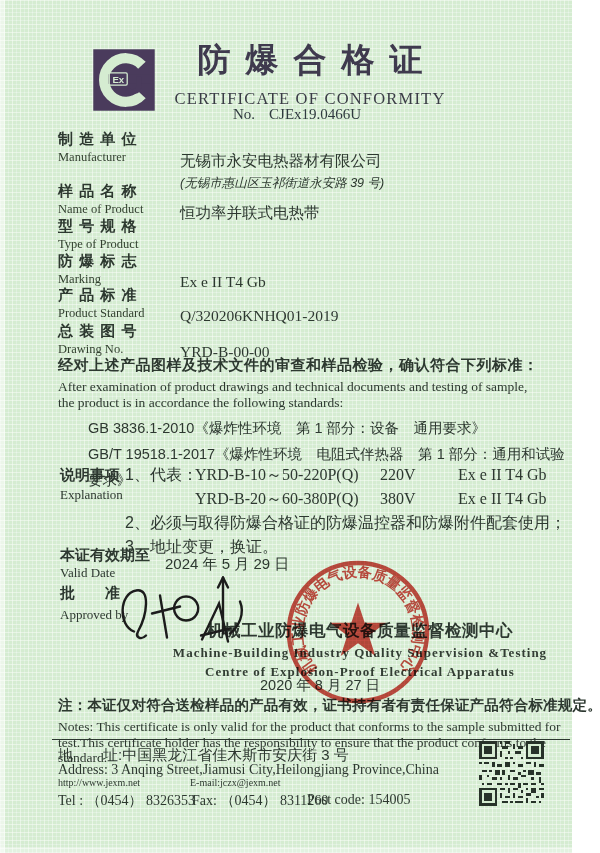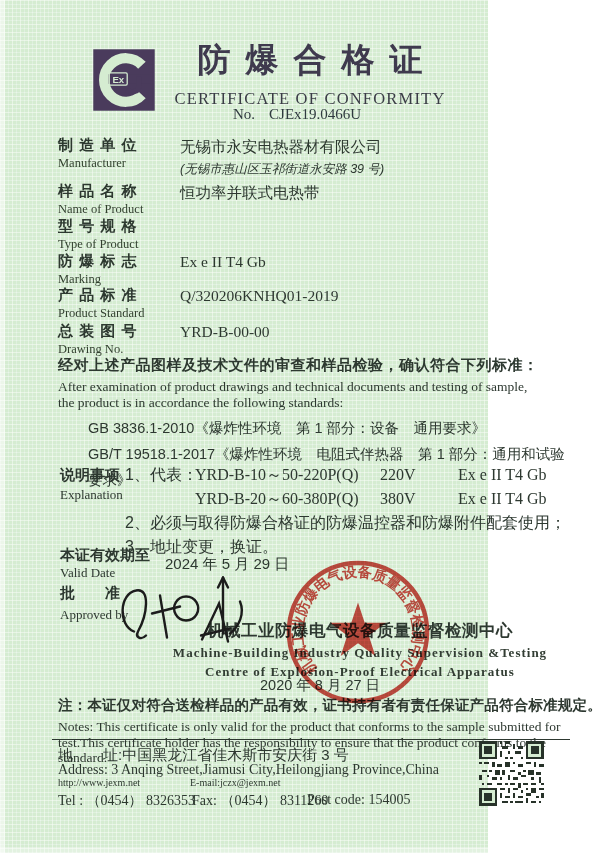--- a/index.html
+++ b/index.html
@@ -1,18 +1,18 @@
 <!DOCTYPE html>
 <html><head>
 <meta charset="utf-8">
 <style>
   html,body{margin:0;padding:0;}
   body{width:600px;height:853px;overflow:hidden;
        font-family:"Liberation Sans",sans-serif;}
-  #page{position:relative;width:488px;height:853px;
+  #page{position:relative;width:572px;height:853px;
     color:#2d3830;
     background-color:#d5ecd1;
     background-image:
       repeating-linear-gradient(0deg, rgba(255,255,255,.45) 0 1px, transparent 1px 4px),
       repeating-linear-gradient(90deg, rgba(255,255,255,.45) 0 1px, transparent 1px 4px),
       repeating-linear-gradient(0deg, rgba(168,214,170,.35) 0 1px, transparent 1px 8px),
       repeating-linear-gradient(90deg, rgba(168,214,170,.35) 0 1px, transparent 1px 8px);
   }
   .abs{position:absolute;}
   .serif{font-family:"Liberation Serif",serif;}
@@ -25,21 +25,21 @@
             color:#3f3a4e;white-space:nowrap;}
   #title-en{font-size:16.5px;letter-spacing:1.2px;color:#3a3c46;margin-top:6px;font-weight:500;white-space:nowrap;}
   #cert-no{left:233px;top:106px;font-size:15px;color:#2f3a3f;}
   #cert-no .gap{display:inline-block;width:14px;}
 
   
   .field{left:58px;width:500px;display:flex;}
   .flabel{width:122px;flex:0 0 122px;}
   .flabel .cn{font-size:15px;font-weight:bold;letter-spacing:1px;white-space:nowrap;}
   .flabel .en{font-size:12.5px;font-family:"Liberation Serif",serif;color:#32402f;margin-top:1px;white-space:nowrap;}
-  .fval{font-size:15.5px;padding-top:1px;}
+  .fval{font-size:15.5px;padding-top:1px;margin-top:20px;}
   .fval .sub{font-size:12.5px;margin-top:3px;font-style:italic;}
 
   
   #statement{left:58px;top:356px;width:505px;}
   #statement .cn{font-size:15px;font-weight:bold;letter-spacing:.5px;}
   #statement .en{font-size:13.5px;font-family:"Liberation Serif",serif;margin-top:4px;line-height:16px;width:480px;}
   #standards{left:88px;top:415px;width:490px;font-size:14.5px;line-height:26px;}
 
   
   #exp-label{left:60px;top:466px;}
@@ -108,21 +108,21 @@
   </svg>
 
   <div id="title-block" class="abs">
     <div id="title-cn">防爆合格证</div>
     <div id="title-en" class="serif">CERTIFICATE OF CONFORMITY</div>
   </div>
   <div id="cert-no" class="abs serif">
     <span>No.</span><span class="gap"></span><span>CJEx19.0466U</span>
   </div>
 
-  <div class="abs field" style="top:136px">
+  <div class="abs field" style="top:130px">
     <div class="flabel">
       <div class="cn">制 造 单 位</div>
       <div class="en">Manufacturer</div>
     </div>
     <div class="fval">
       <div>无锡市永安电热器材有限公司</div>
       <div class="sub">(无锡市惠山区玉祁街道永安路 39 号)</div>
     </div>
   </div>
 

